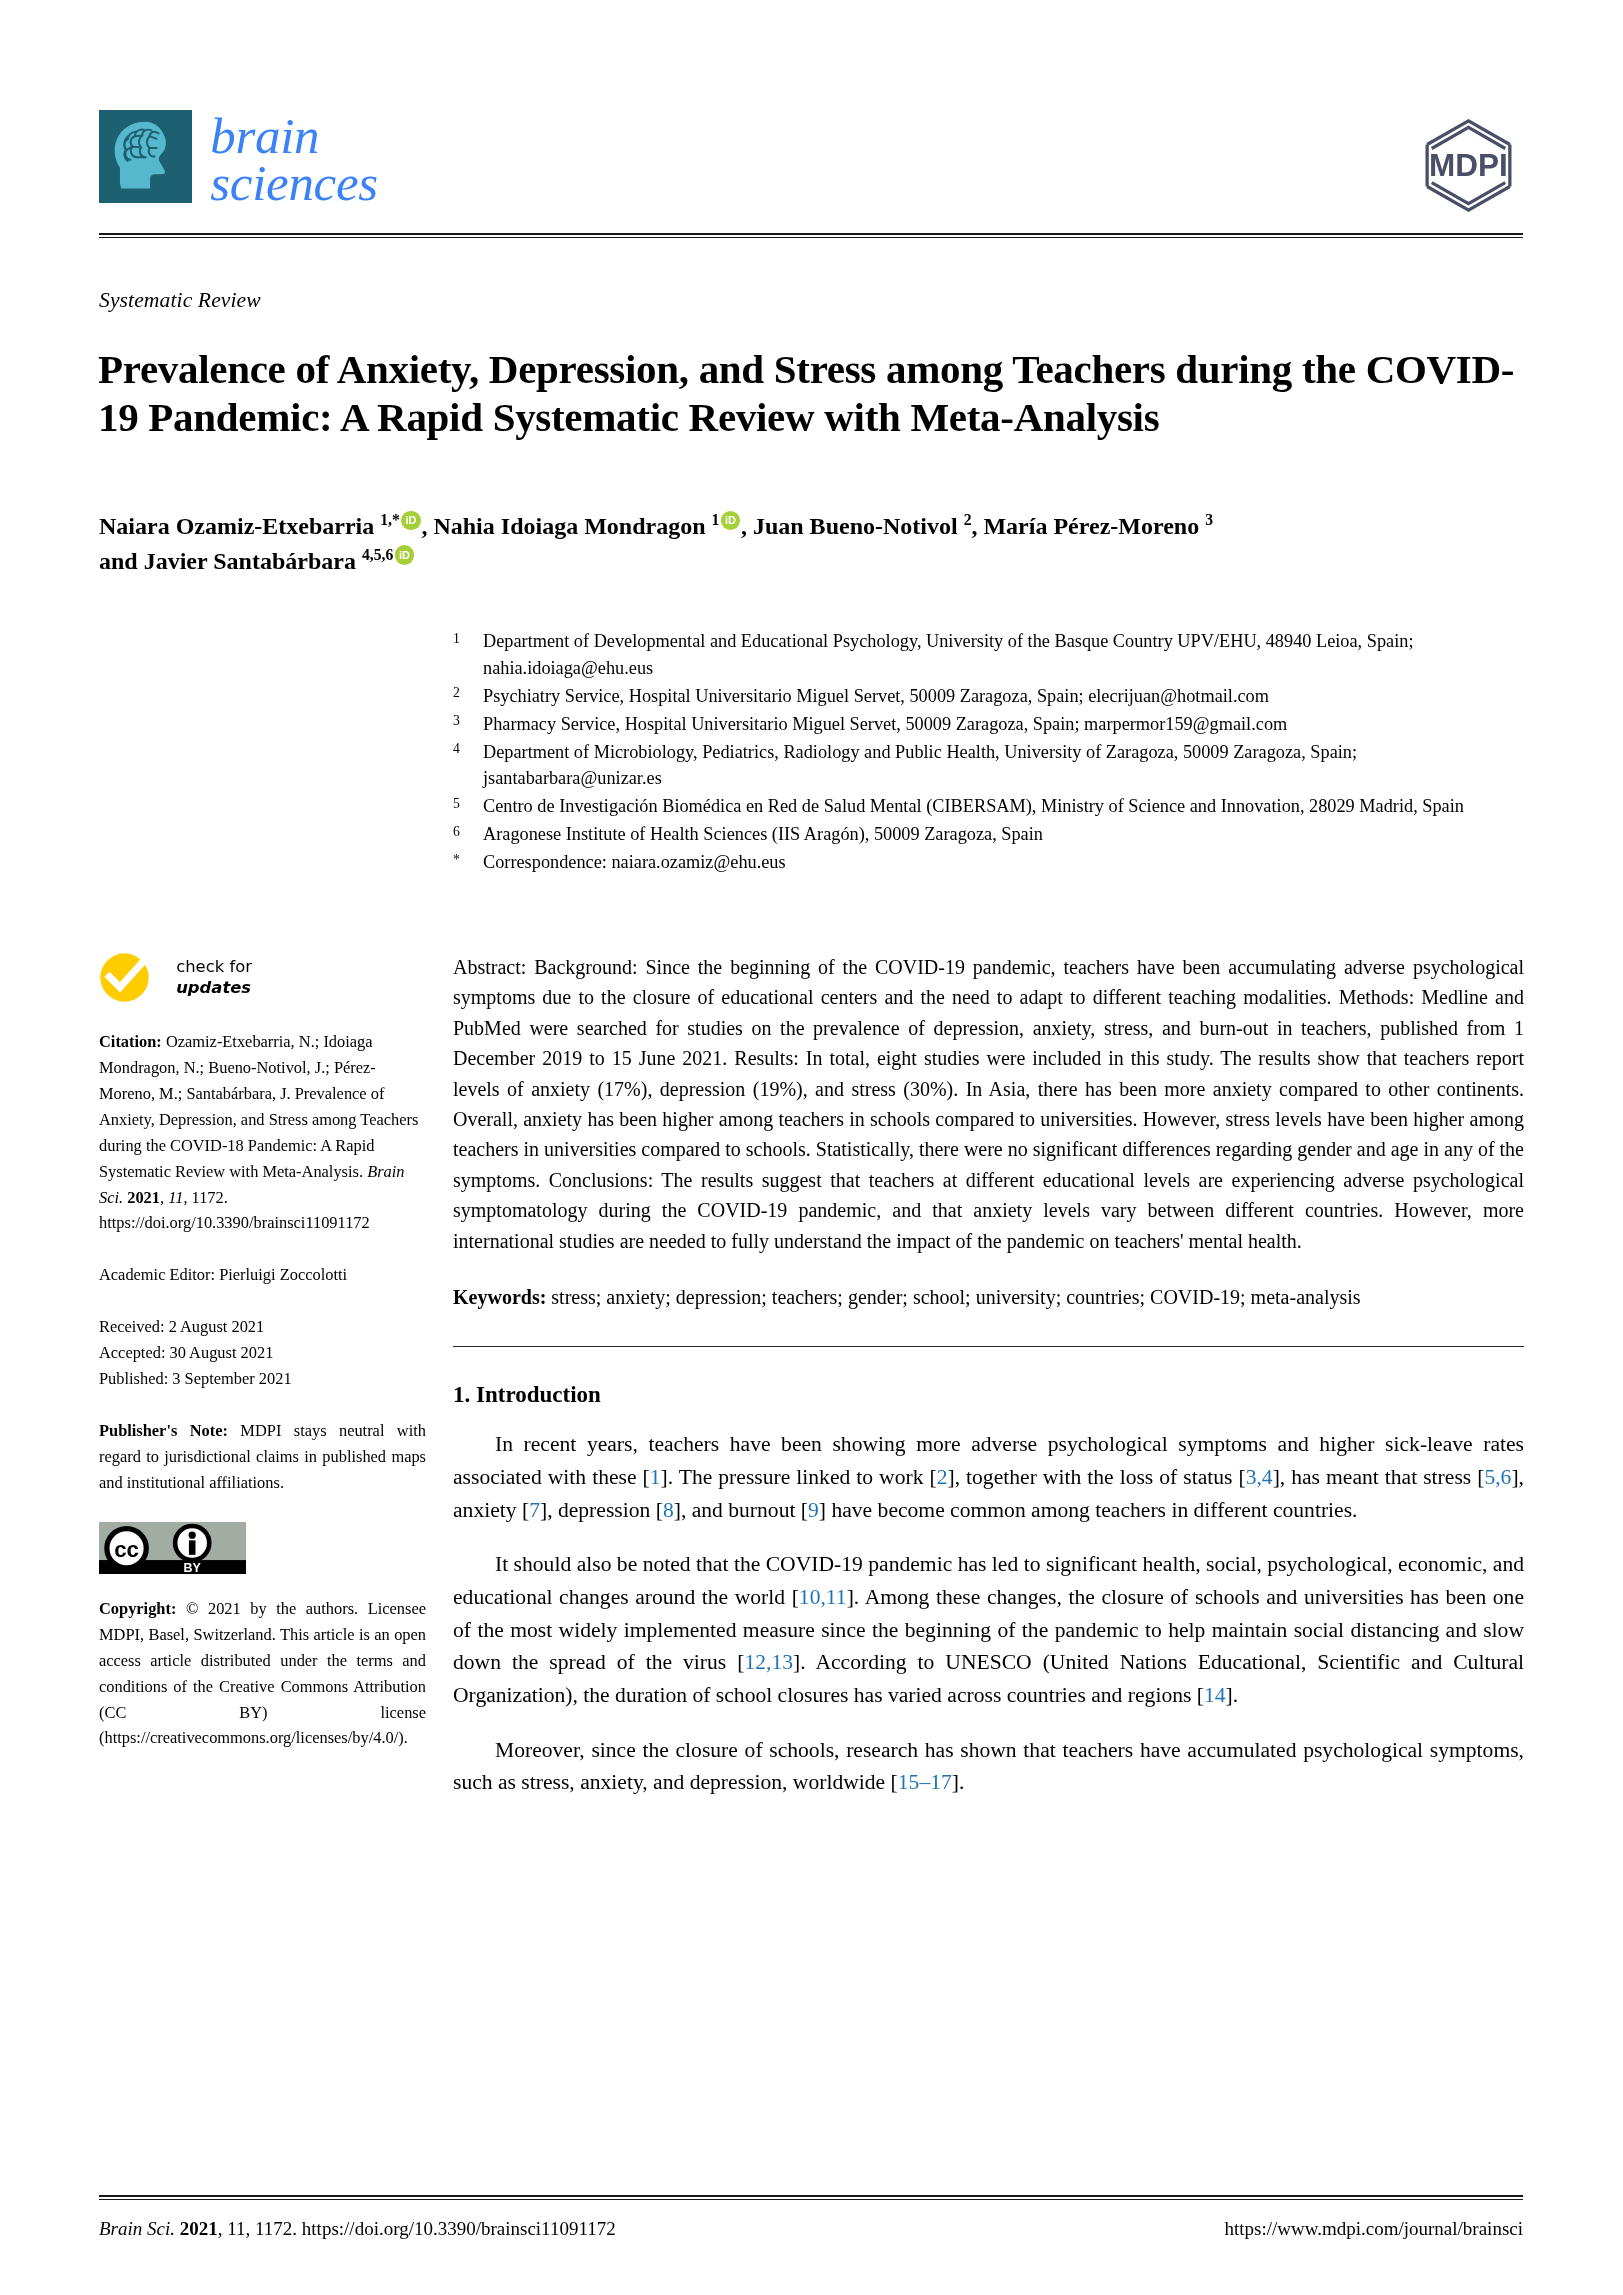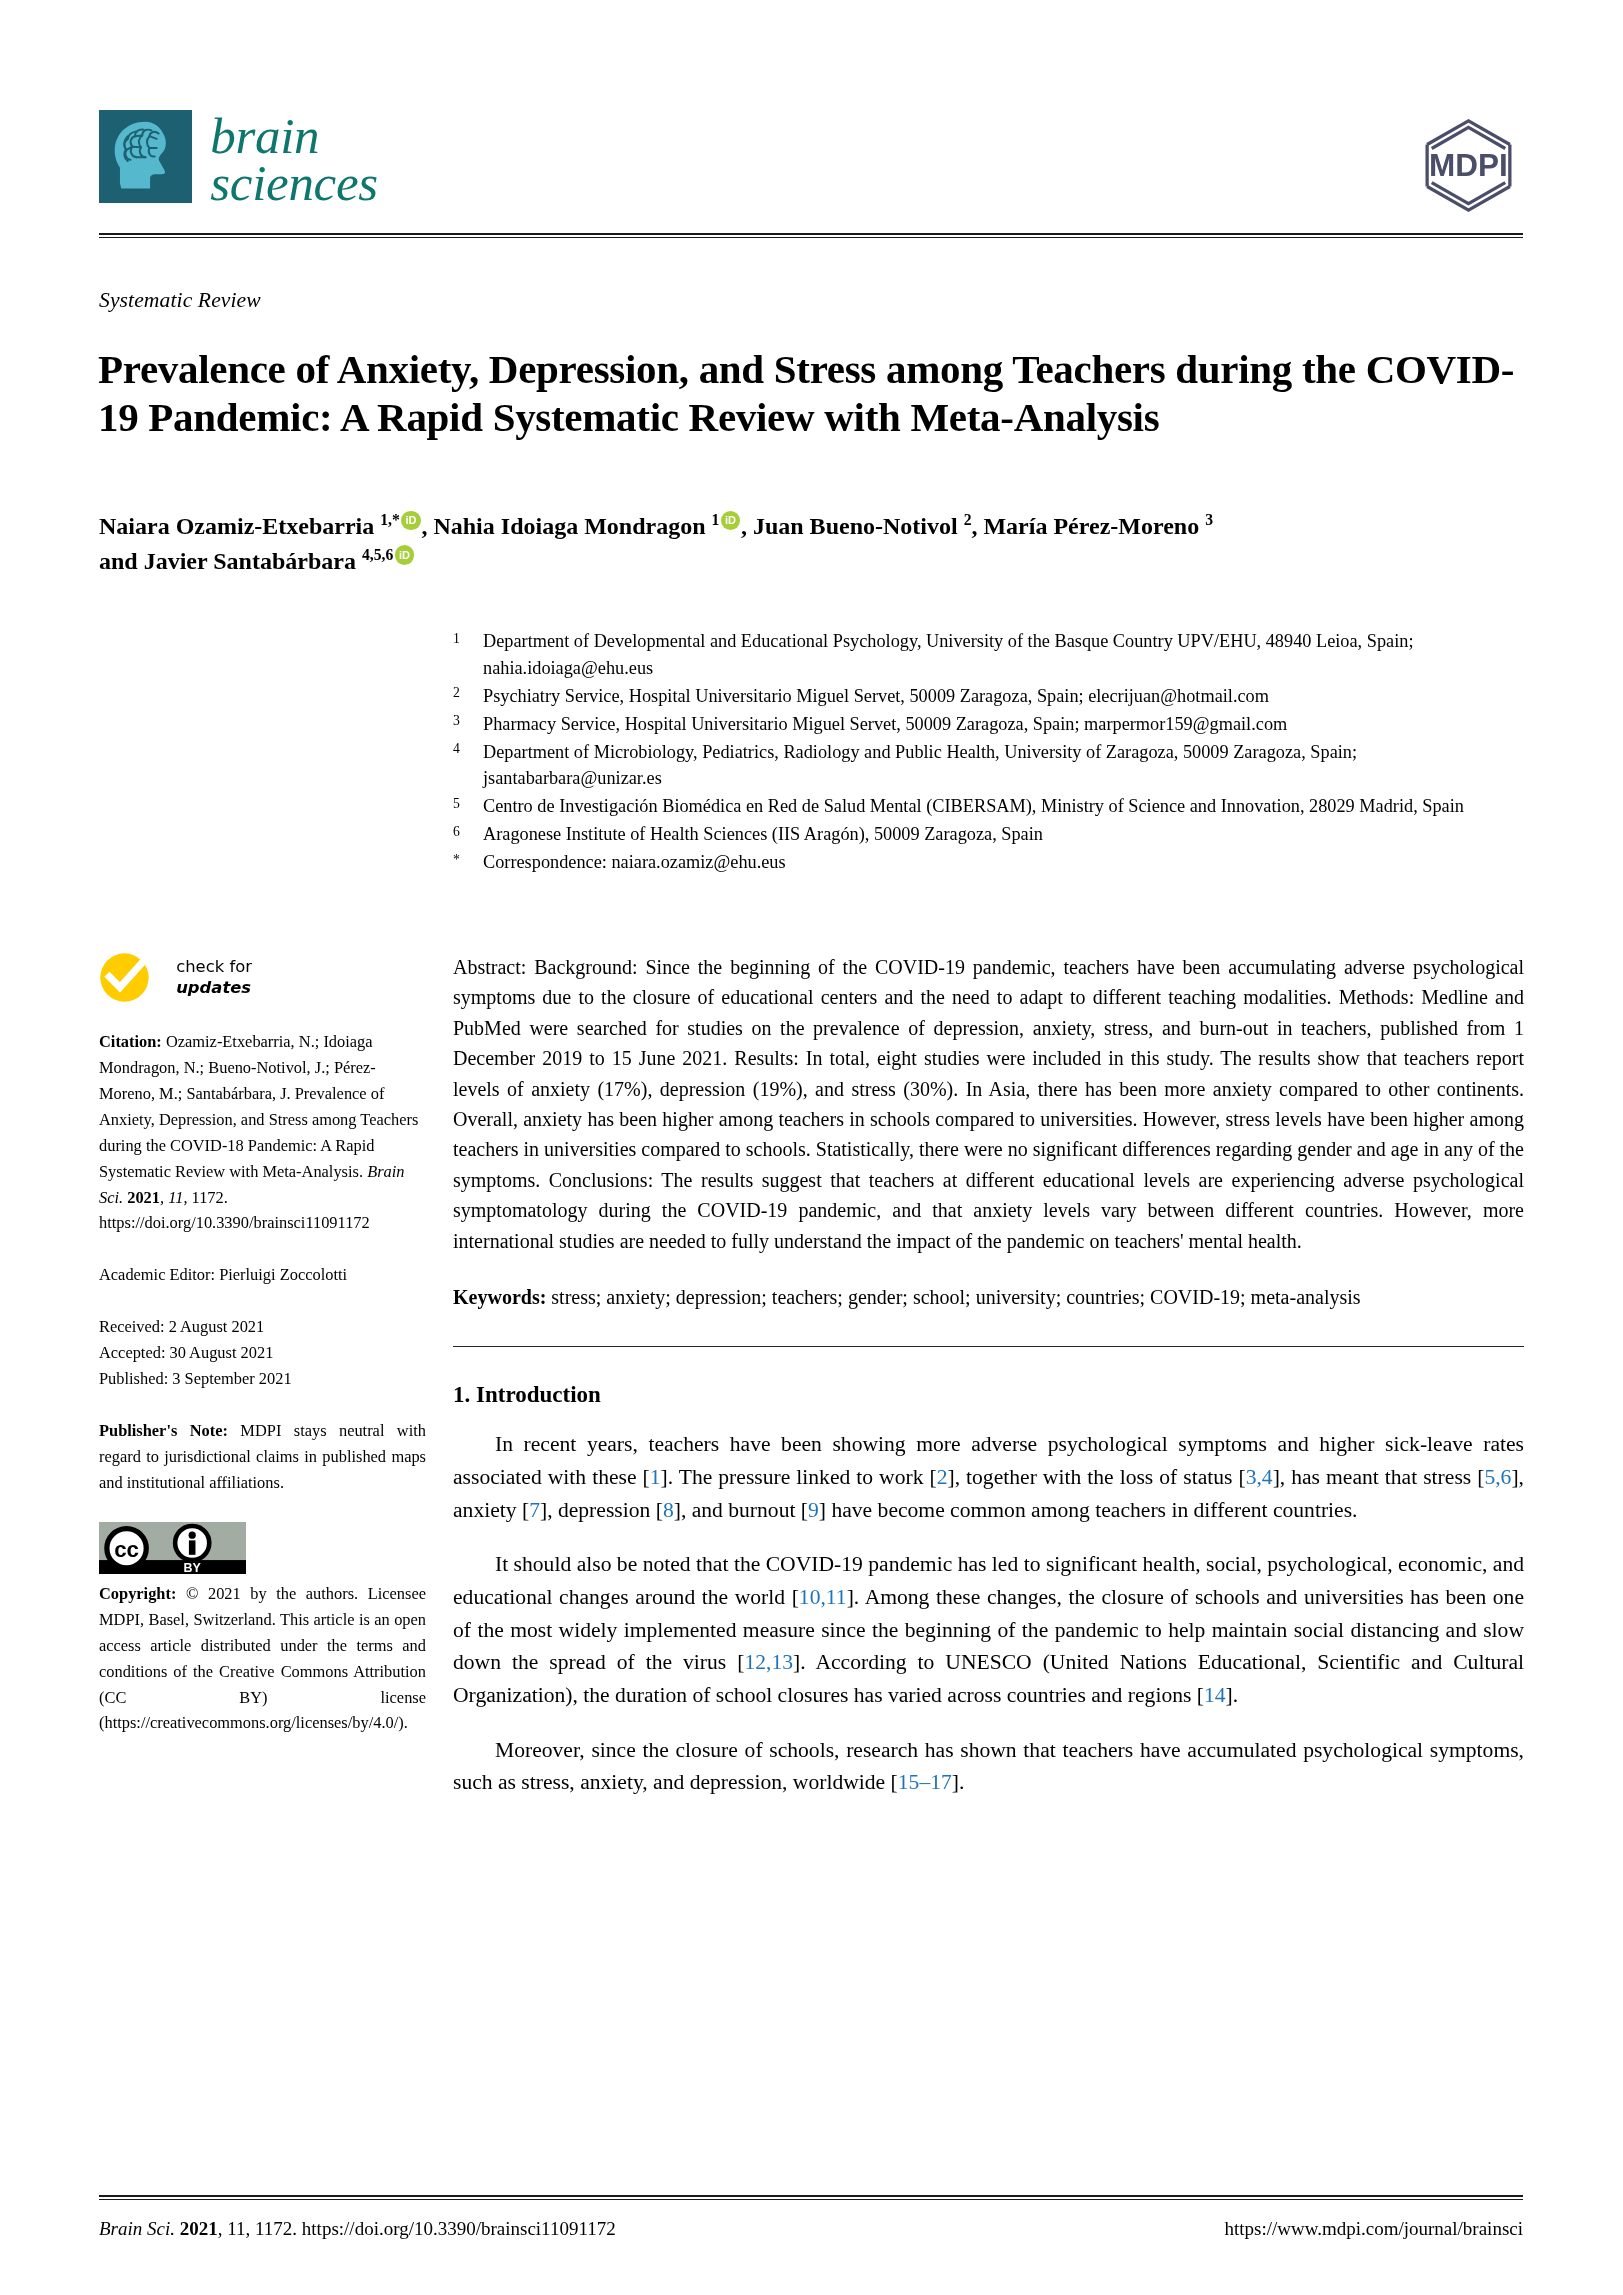--- a/index.html
+++ b/index.html
@@ -44,21 +44,21 @@
     position: relative;
     flex: none;
   }
   .logo-mark svg { display:block; width:93px; height:93px; }
   .logo-word {
     margin-left: 18.3px;
     line-height: 0.93;
     font-family: "Liberation Serif", "DejaVu Serif", serif;
     font-style: italic;
     font-size: 51px;
-    color: #0f766e;
+    color: #3b82f6;
     padding-top: 2.6px;
     letter-spacing: -0.3px;
   }
   .logo-word div { white-space: nowrap; }
 
   .mdpi-logo {
     position: absolute;
     right: 0;
     top: 2.6px;
     width: 109px;
@@ -176,21 +176,21 @@
 
   .side-block { margin-bottom: 26px; text-align: left; }
   .side-block.just { text-align: justify; }
   .side-block b { font-weight: bold; }
   .side-block i { font-style: italic; }
   .dates div { }
 
   .ccby {
     width: 147px;
     height: 36px;
-    margin-bottom: 23px;
+    margin-bottom: 38px;
   }
 
   
   .main {
     position: absolute;
     left: 453px;
     top: 952px;
     width: 1071px;
   }
   .abstract {

